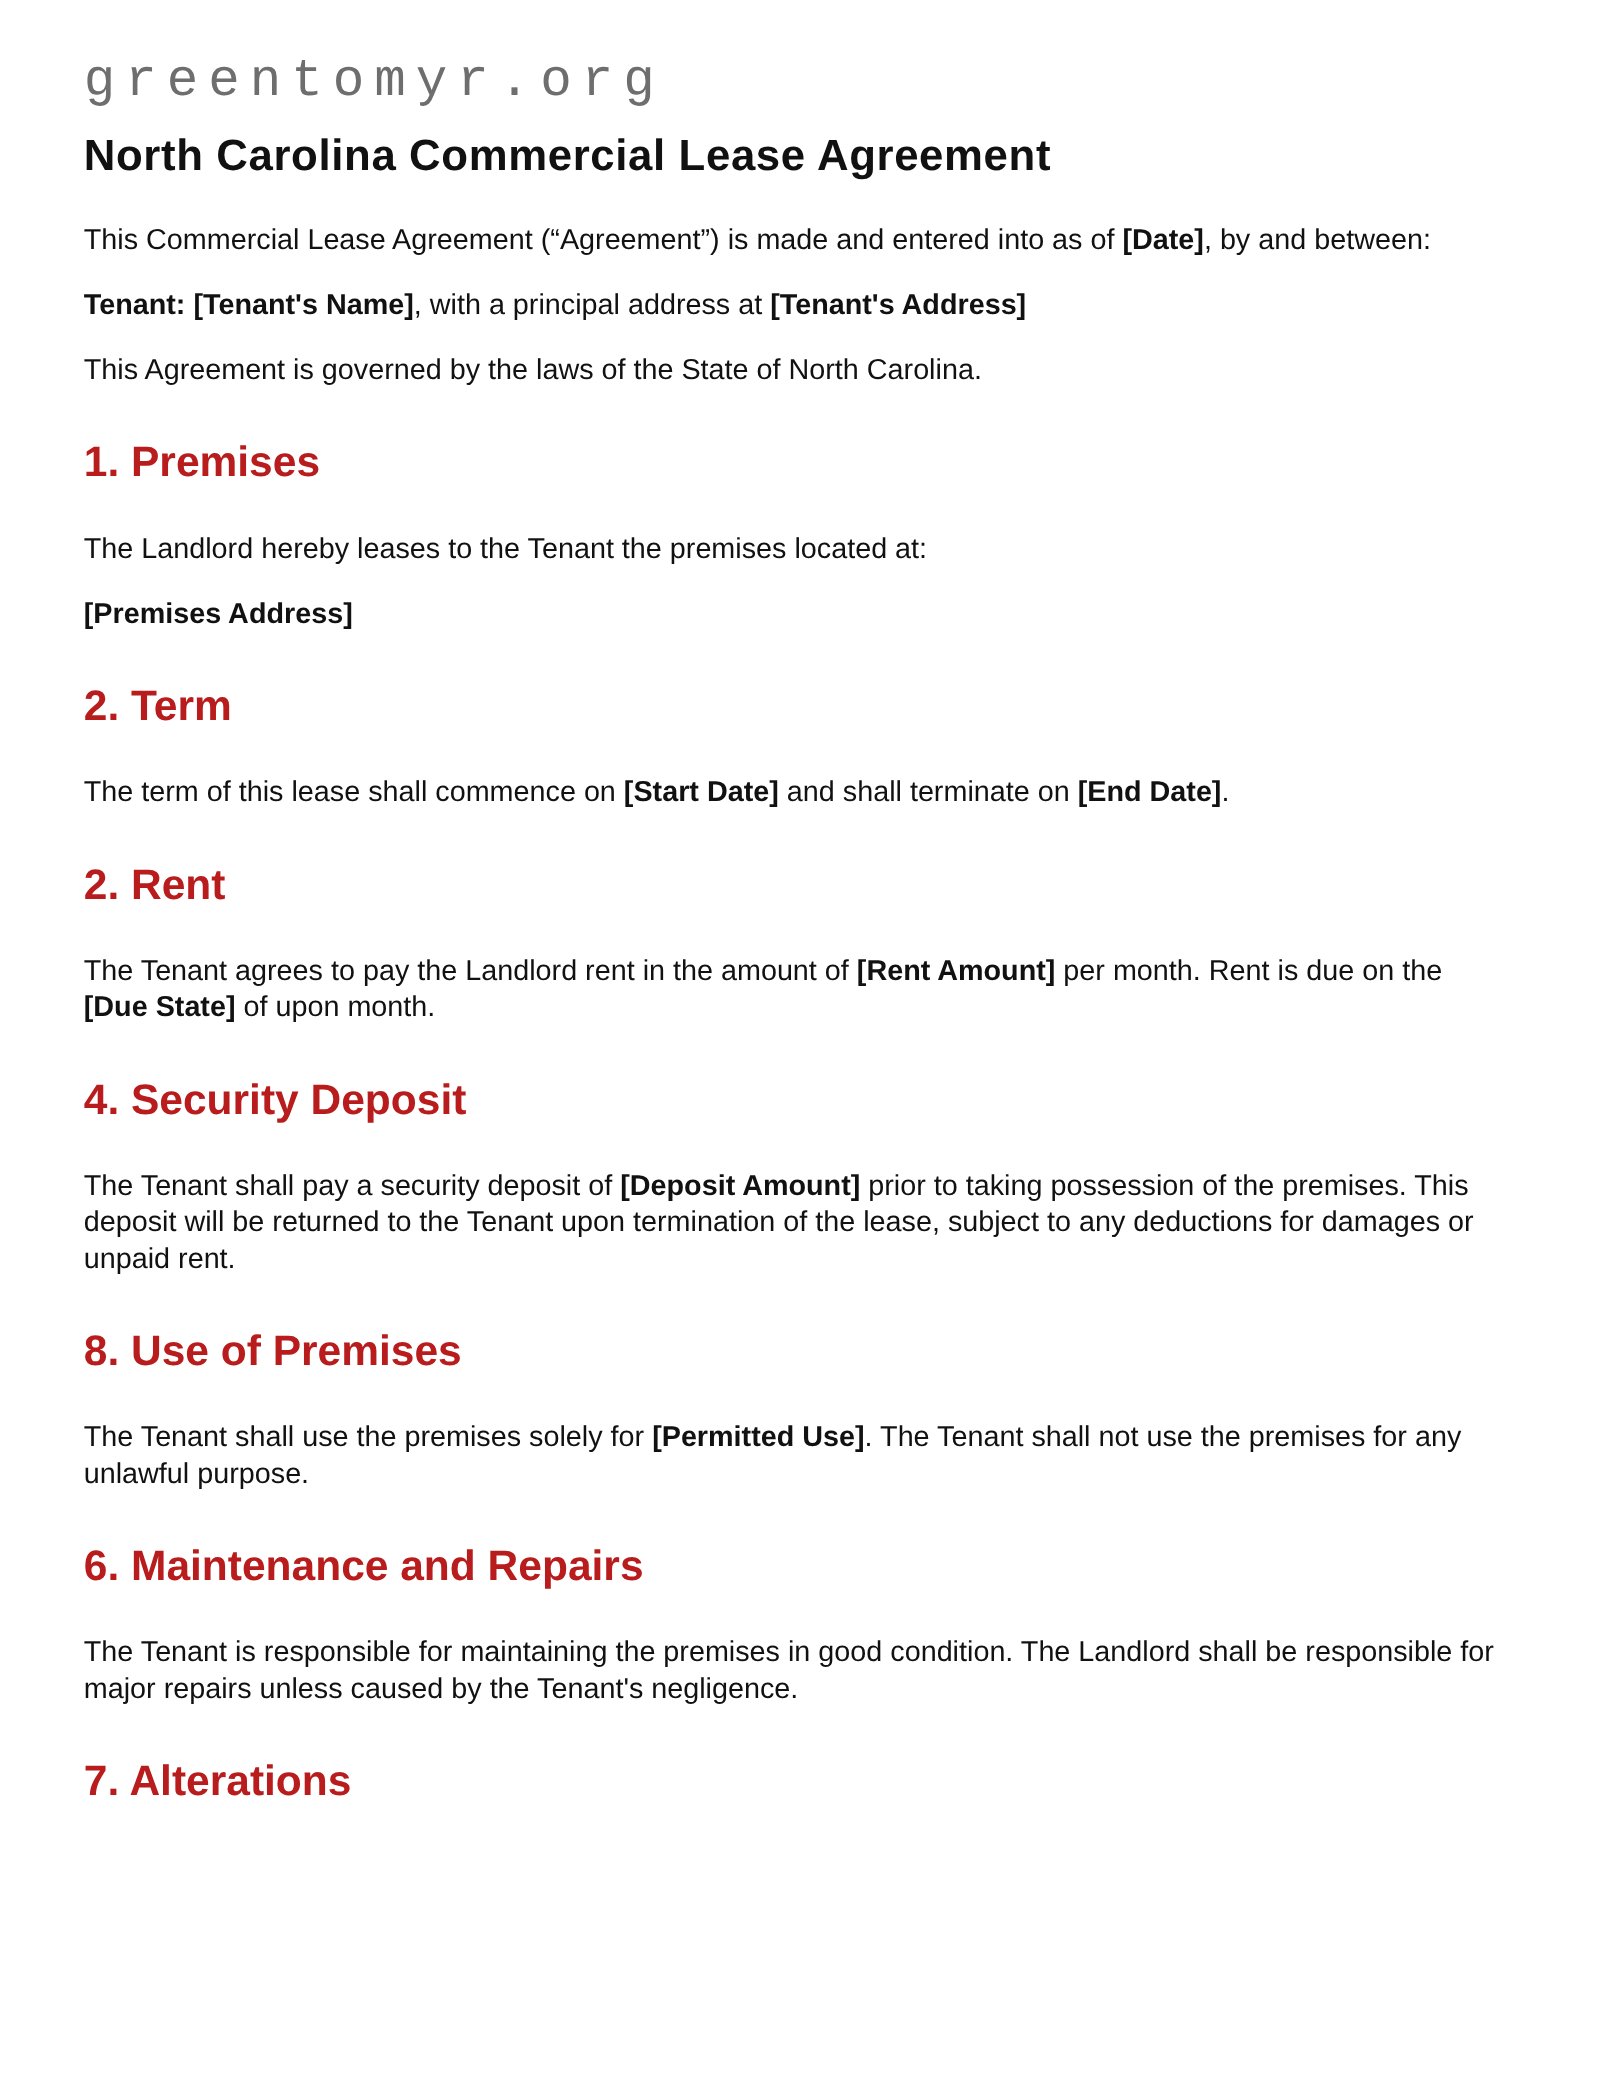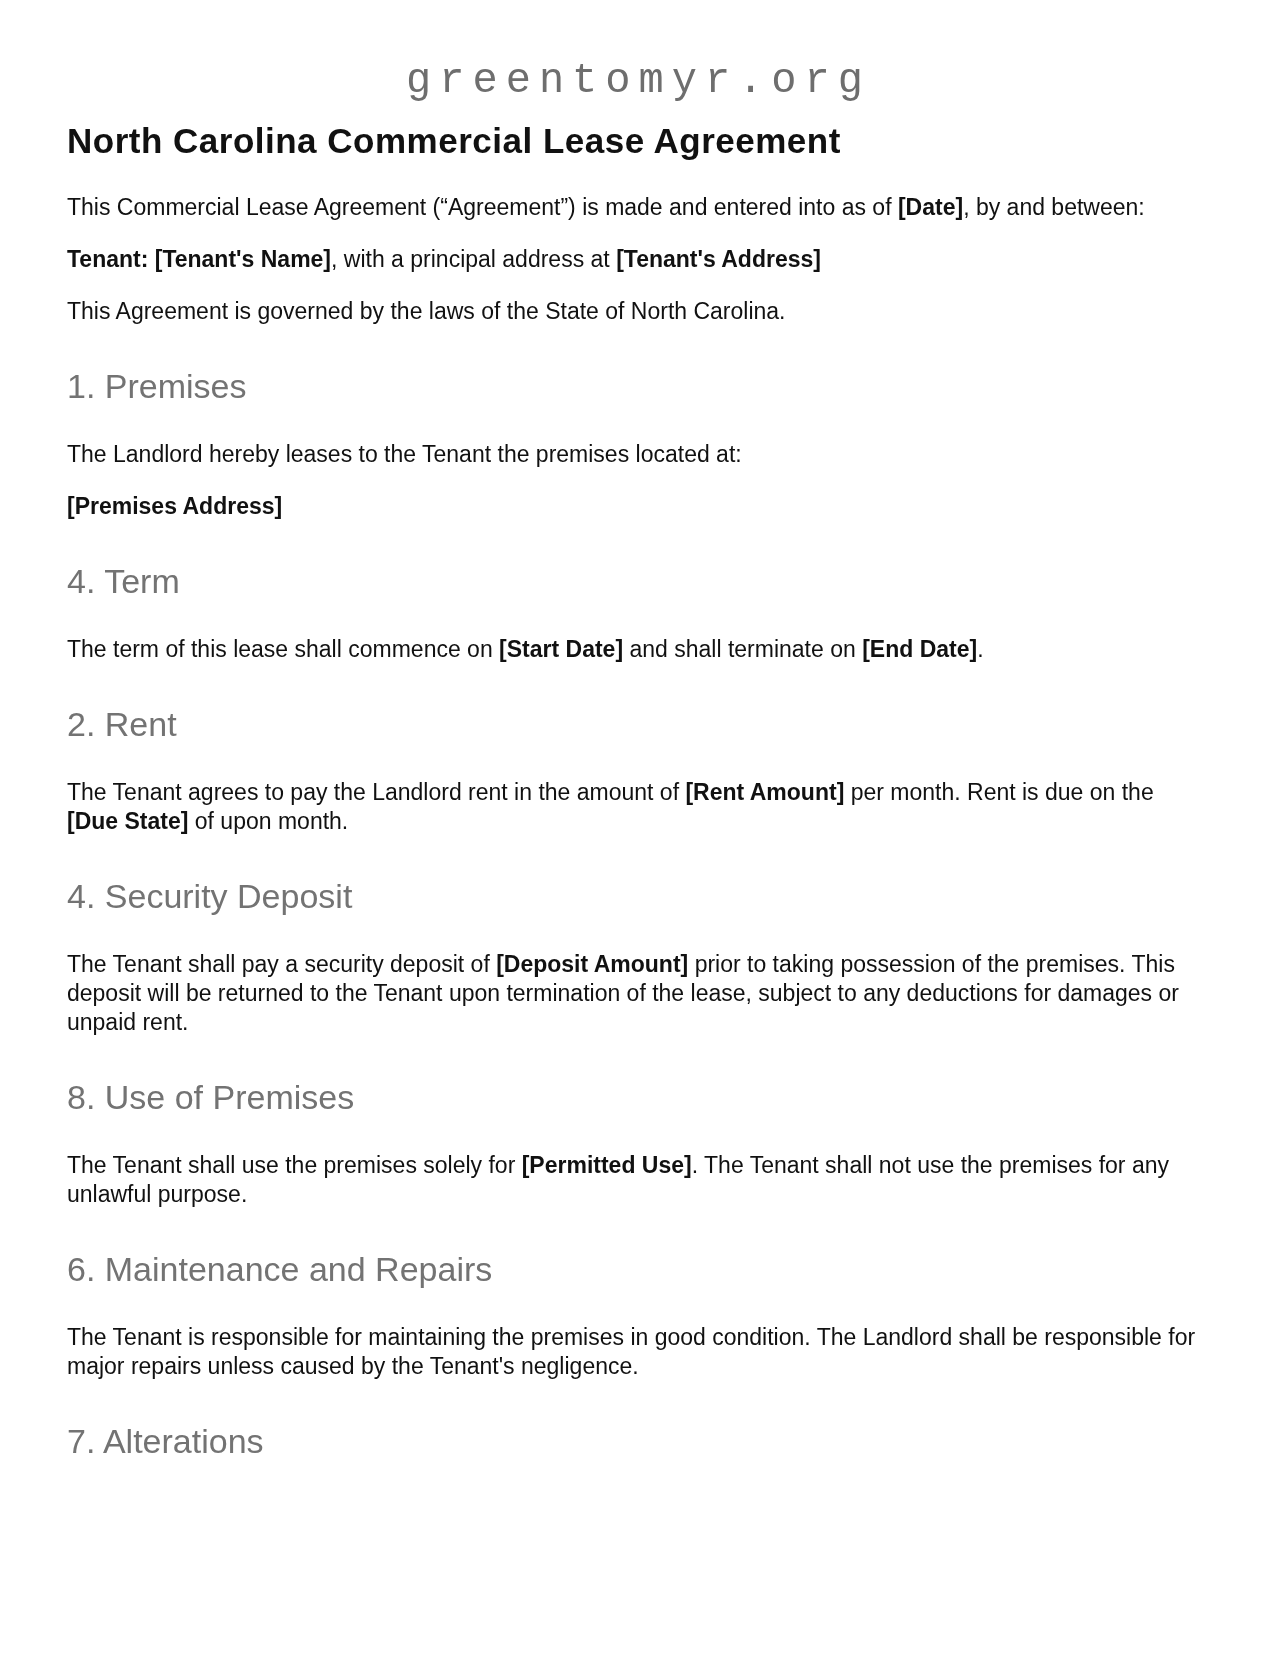--- a/index.html
+++ b/index.html
@@ -11,22 +11,22 @@
     width: 1282px;
     height: 1659px;
     overflow: hidden;
     color: #111111;
     font-family: "Liberation Sans", "DejaVu Sans", sans-serif;
   }
   .doc {
     padding: 0 72px 0 67px;
   }
   .watermark {
-    margin-top: 60px;
-    text-align: center;
+    margin-top: 44px;
+    text-align: left;
     font-family: "Liberation Mono", "DejaVu Sans Mono", monospace;
     font-size: 42px;
     line-height: 1;
     letter-spacing: 8px;
     color: #6e6e6e;
     white-space: nowrap;
   }
   h1.title {
     margin: 10px 0 24px 0;
     max-width: 1000px;
@@ -42,22 +42,22 @@
     line-height: 29px;
     color: #111111;
   }
   p.para b {
     font-weight: bold;
   }
   h2.sec-h {
     margin: 40px 0 33px 0;
     font-size: 34px;
     line-height: 41px;
-    font-weight: normal;
-    color: #737373;
+    font-weight: bold;
+    color: #b91c1c;
   }
 </style>
 </head>
 <body style="background: rgb(255, 255, 255); color: rgb(17, 17, 17);">
 
 <div class="doc">
   <div class="watermark" style="color: rgb(110, 110, 110);">greentomyr.org</div>
 
   <h1 class="title">North Carolina Commercial Lease Agreement</h1>
 
@@ -74,21 +74,21 @@
   <section>
     <h2 class="sec-h">1. Premises</h2>
     <div class="sec-paras">
   <p class="para"><span>The Landlord hereby leases to the Tenant the premises located at:</span></p>
 
   <p class="para"><b>[Premises Address]</b></p>
 </div>
   </section>
 
   <section>
-    <h2 class="sec-h">4. Term</h2>
+    <h2 class="sec-h">2. Term</h2>
     <div class="sec-paras">
   <p class="para"><span>The term of this lease shall commence on </span><b>[Start Date]</b><span> and shall terminate on </span><b>[End Date]</b><span>.</span></p>
 </div>
   </section>
 
   <section>
     <h2 class="sec-h">2. Rent</h2>
     <div class="sec-paras">
   <p class="para"><span>The Tenant agrees to pay the Landlord rent in the amount of </span><b>[Rent Amount]</b><span> per month. Rent is due on the </span><b>[Due State]</b><span> of upon month.</span></p>
 </div>

